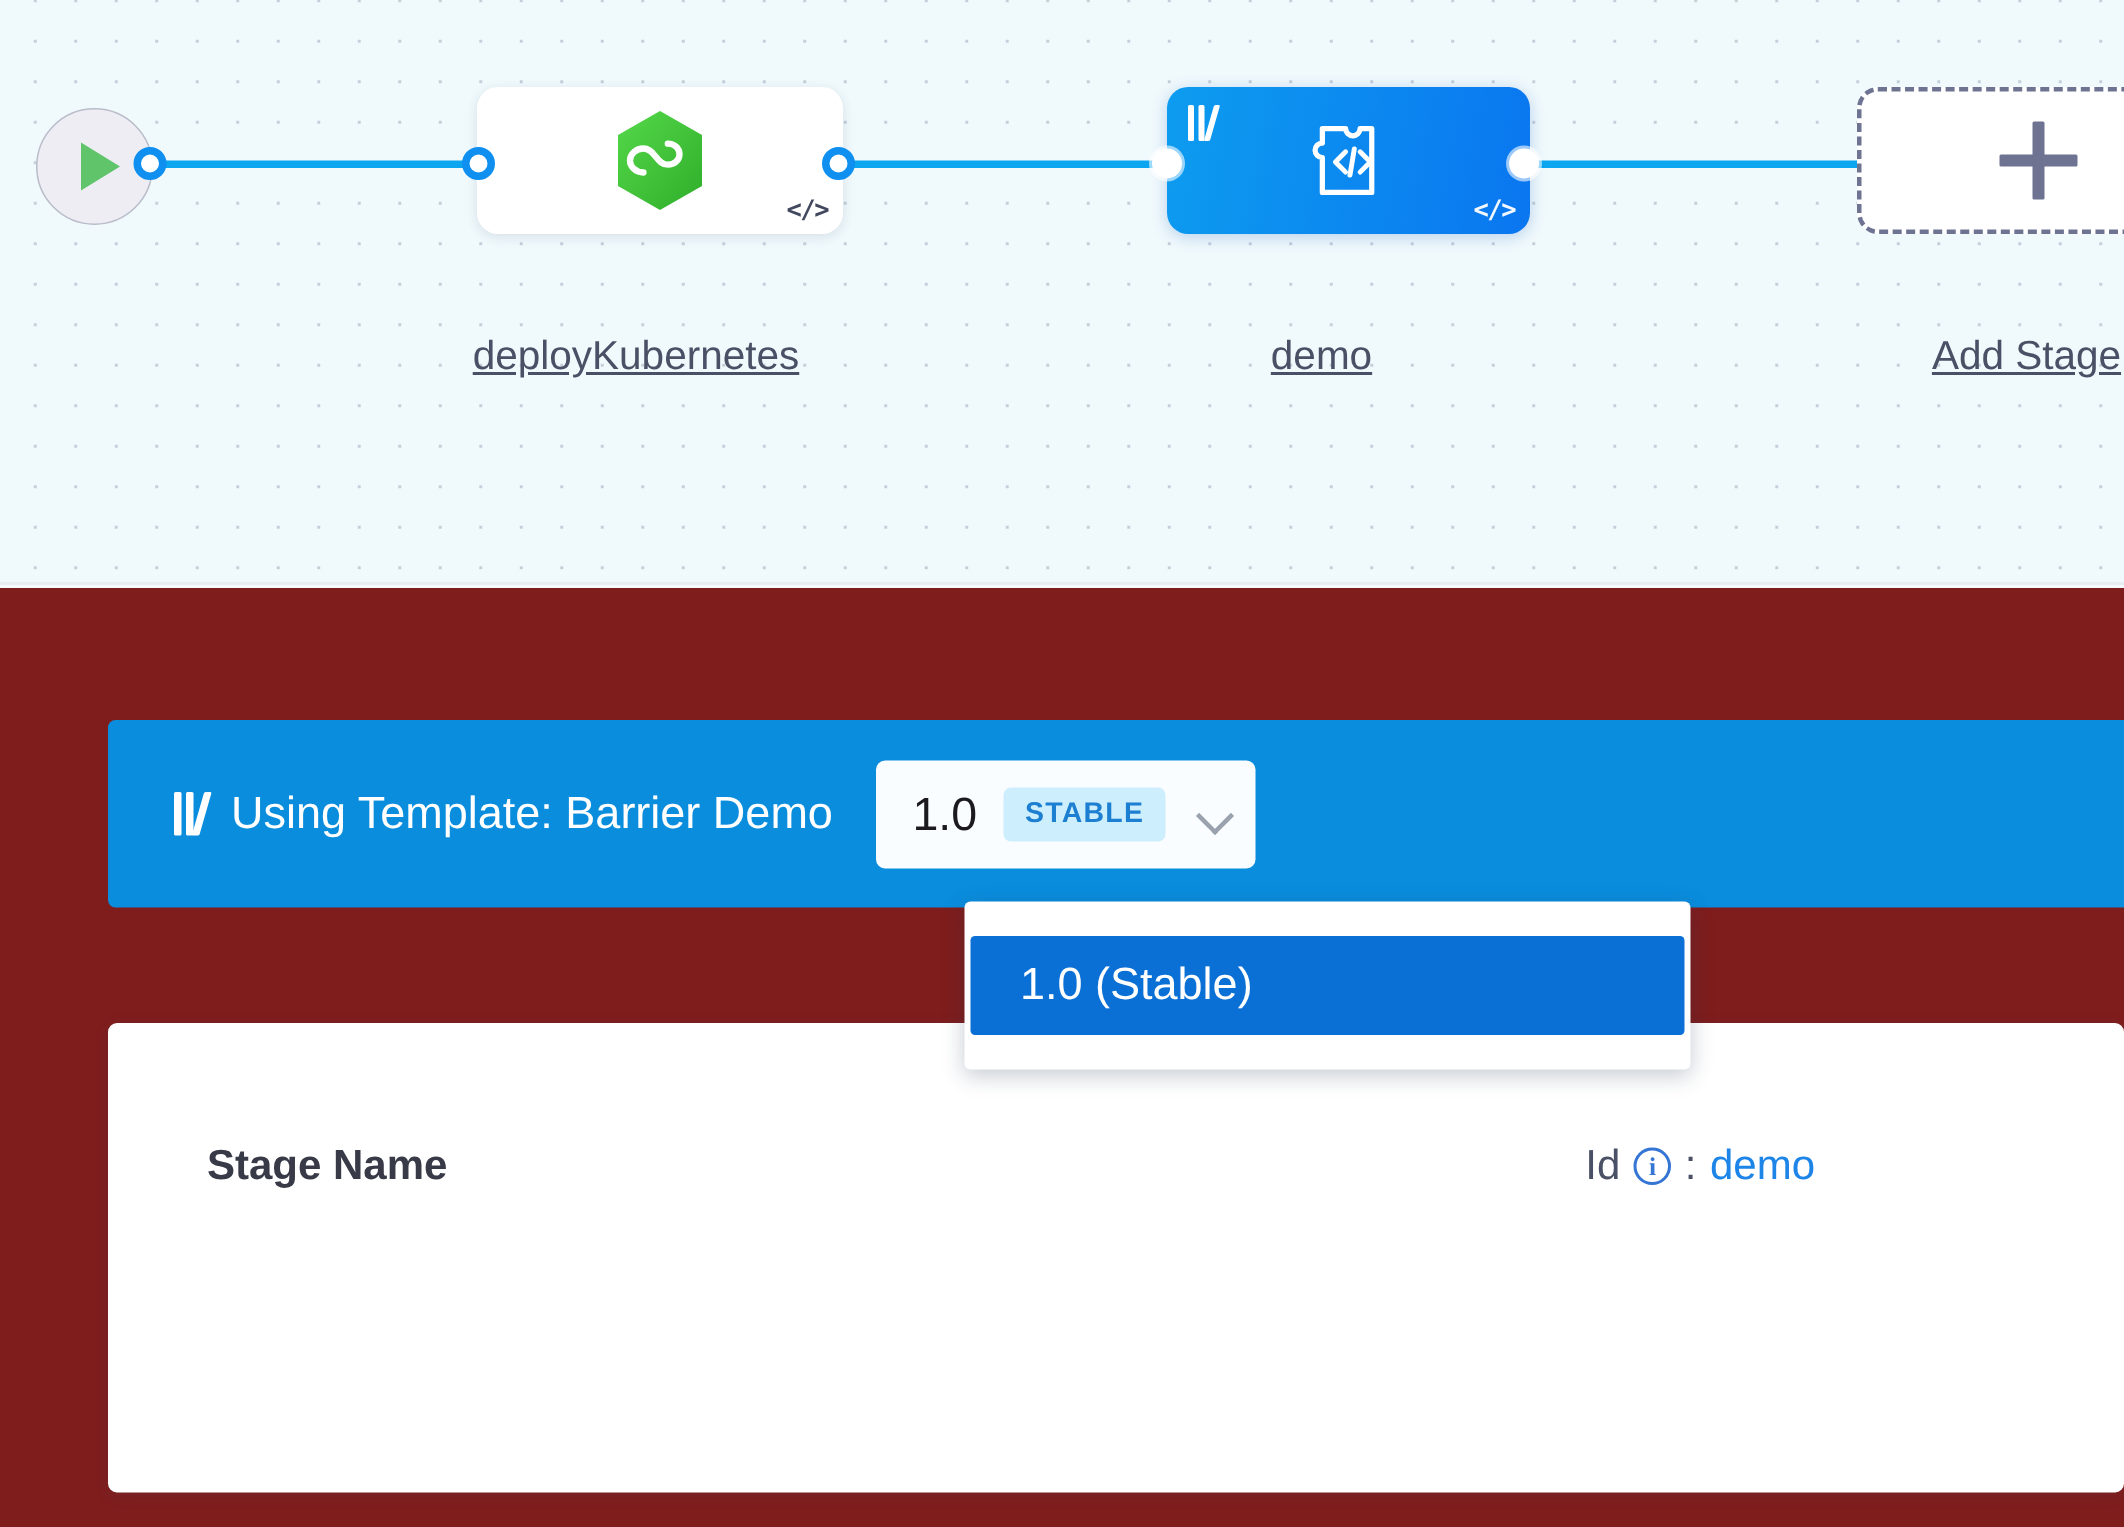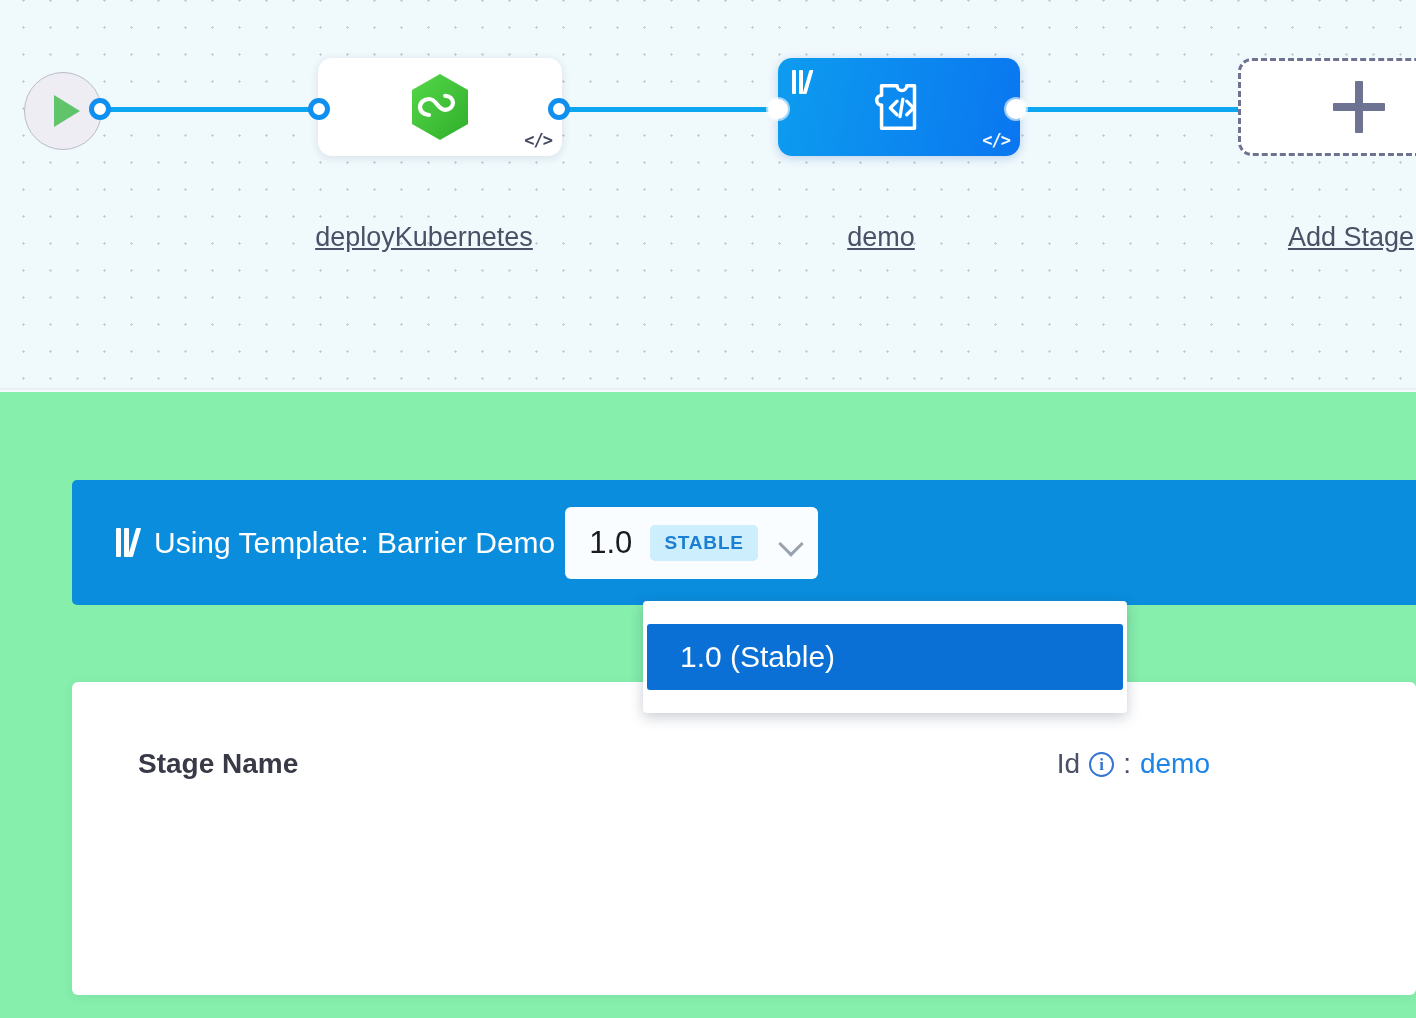--- a/index.html
+++ b/index.html
@@ -153,21 +153,21 @@
     z-index: 3;
     text-decoration: underline;
   }
 
   
   .panel {
     position: absolute;
     left: 0; top: 392px;
     width: 1416px;
     height: 626px;
-    background: #86efac;
+    background: #7f1d1d;
   }
 
   .tpl-banner {
     position: absolute;
     left: 72px; top: 88px;
     width: 1344px;
     height: 125px;
     background: #0a8ddd;
     border-radius: 5px 0 0 5px;
     display: flex;
@@ -189,21 +189,21 @@
   }
   .tpl-bars-dark i.slant { transform: skewX(-16deg); }
 
   .tpl-text {
     color: #ffffff;
     font-size: 30px;
     white-space: nowrap;
   }
 
   .version-box {
-    margin-left: 10px;
+    margin-left: 29px;
     height: 72px;
     background: #fafdff;
     border-radius: 6px;
     display: flex;
     align-items: center;
     padding: 0 16px 0 24px;
     gap: 18px;
     position: relative;
     z-index: 20;
   }
@@ -258,21 +258,21 @@
     left: 72px; top: 290px;
     width: 1344px;
     height: 313px;
     background: #ffffff;
     border-radius: 6px;
     box-shadow: 0 2px 10px rgba(60,90,130,.10);
   }
 
   .field-head {
     position: absolute;
-    left: 66px; top: 66px;
+    left: 66px; top: 79px;
     width: 1072px;
     display: flex;
     align-items: center;
     justify-content: space-between;
     gap: 26px;
   }
   .field-label {
     font-size: 28px;
     font-weight: bold;
     color: #383b47;

